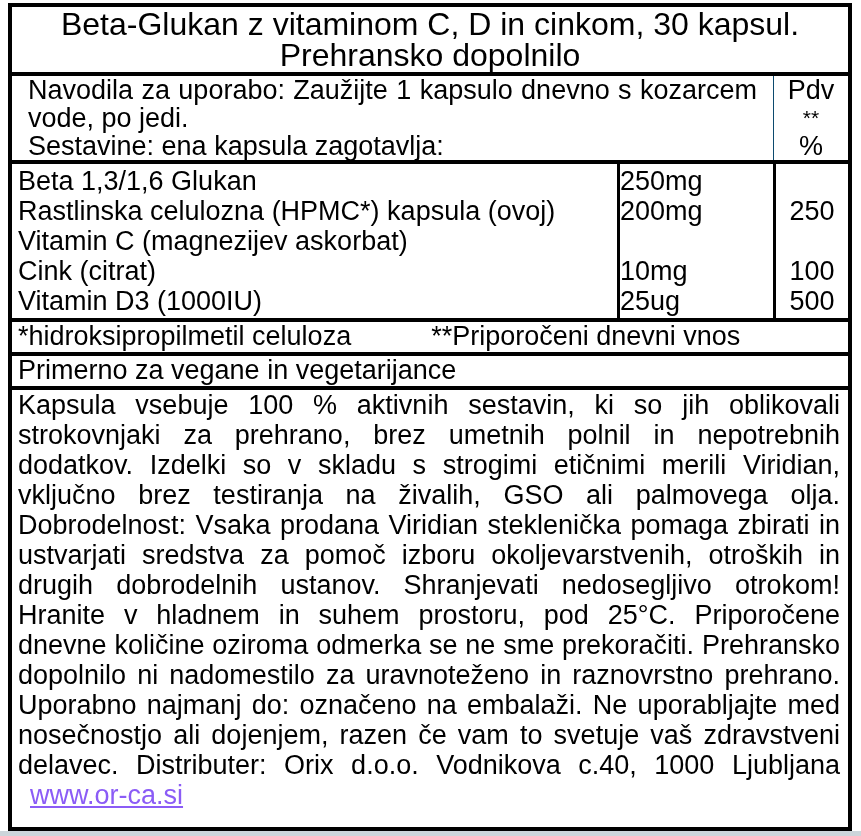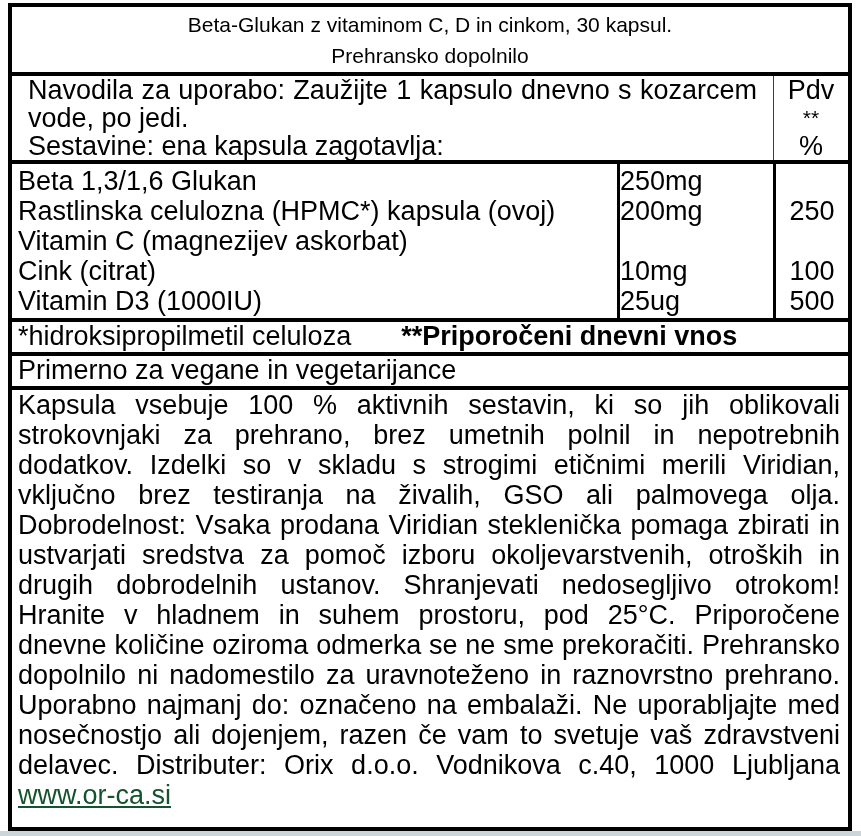--- a/index.html
+++ b/index.html
@@ -20,21 +20,21 @@
     display: flex;
     flex-direction: column;
   }
   .sec { border-top: 4px solid #000; }
   .sec:first-child { border-top: none; }
 
   
   .title-sec {
     height: 65px;
     text-align: center;
-    font-size: 21px;
+    font-size: 32px;
     line-height: 31px;
     padding-top: 2px;
   }
 
   
   .dir-sec { height: 88px; display: flex; font-size: 27px; line-height: 28px; }
   .dir-left { flex: 1; padding: 0 16px; border-radius: 7px; }
   .dir-left .justify { text-align: justify; }
   .dir-right {
     width: 75px;
@@ -51,32 +51,32 @@
   .cell-line  { height: 30px; line-height: 30px; white-space: nowrap; overflow: hidden; }
 
   
   .foot-sec, .suit-sec {
     height: 34px;
     font-size: 27px;
     line-height: 29px;
     padding: 0 6px;
     white-space: nowrap;
   }
-  .foot2 { margin-left: 50px; font-weight: bold; }
+  .foot2 { margin-left: 80px; }
 
   
   .desc-sec {
     flex: 1;
     font-size: 27px;
     line-height: 30px;
     padding: 0 8px 4px 6px;
     text-align: justify;
   }
   .bold { font-weight: normal; }
-  a.site { color: #14532d; text-decoration: underline; cursor: pointer; }
+  a.site { color: #8b5cf6; text-decoration: underline; cursor: pointer; margin-left: 12px; }
 
   
   .bottom-strip {
     position: absolute;
     left: 0; bottom: 0;
     width: 861px; height: 5px;
     background: #ccd5da;
   }
 </style>
 </head>

